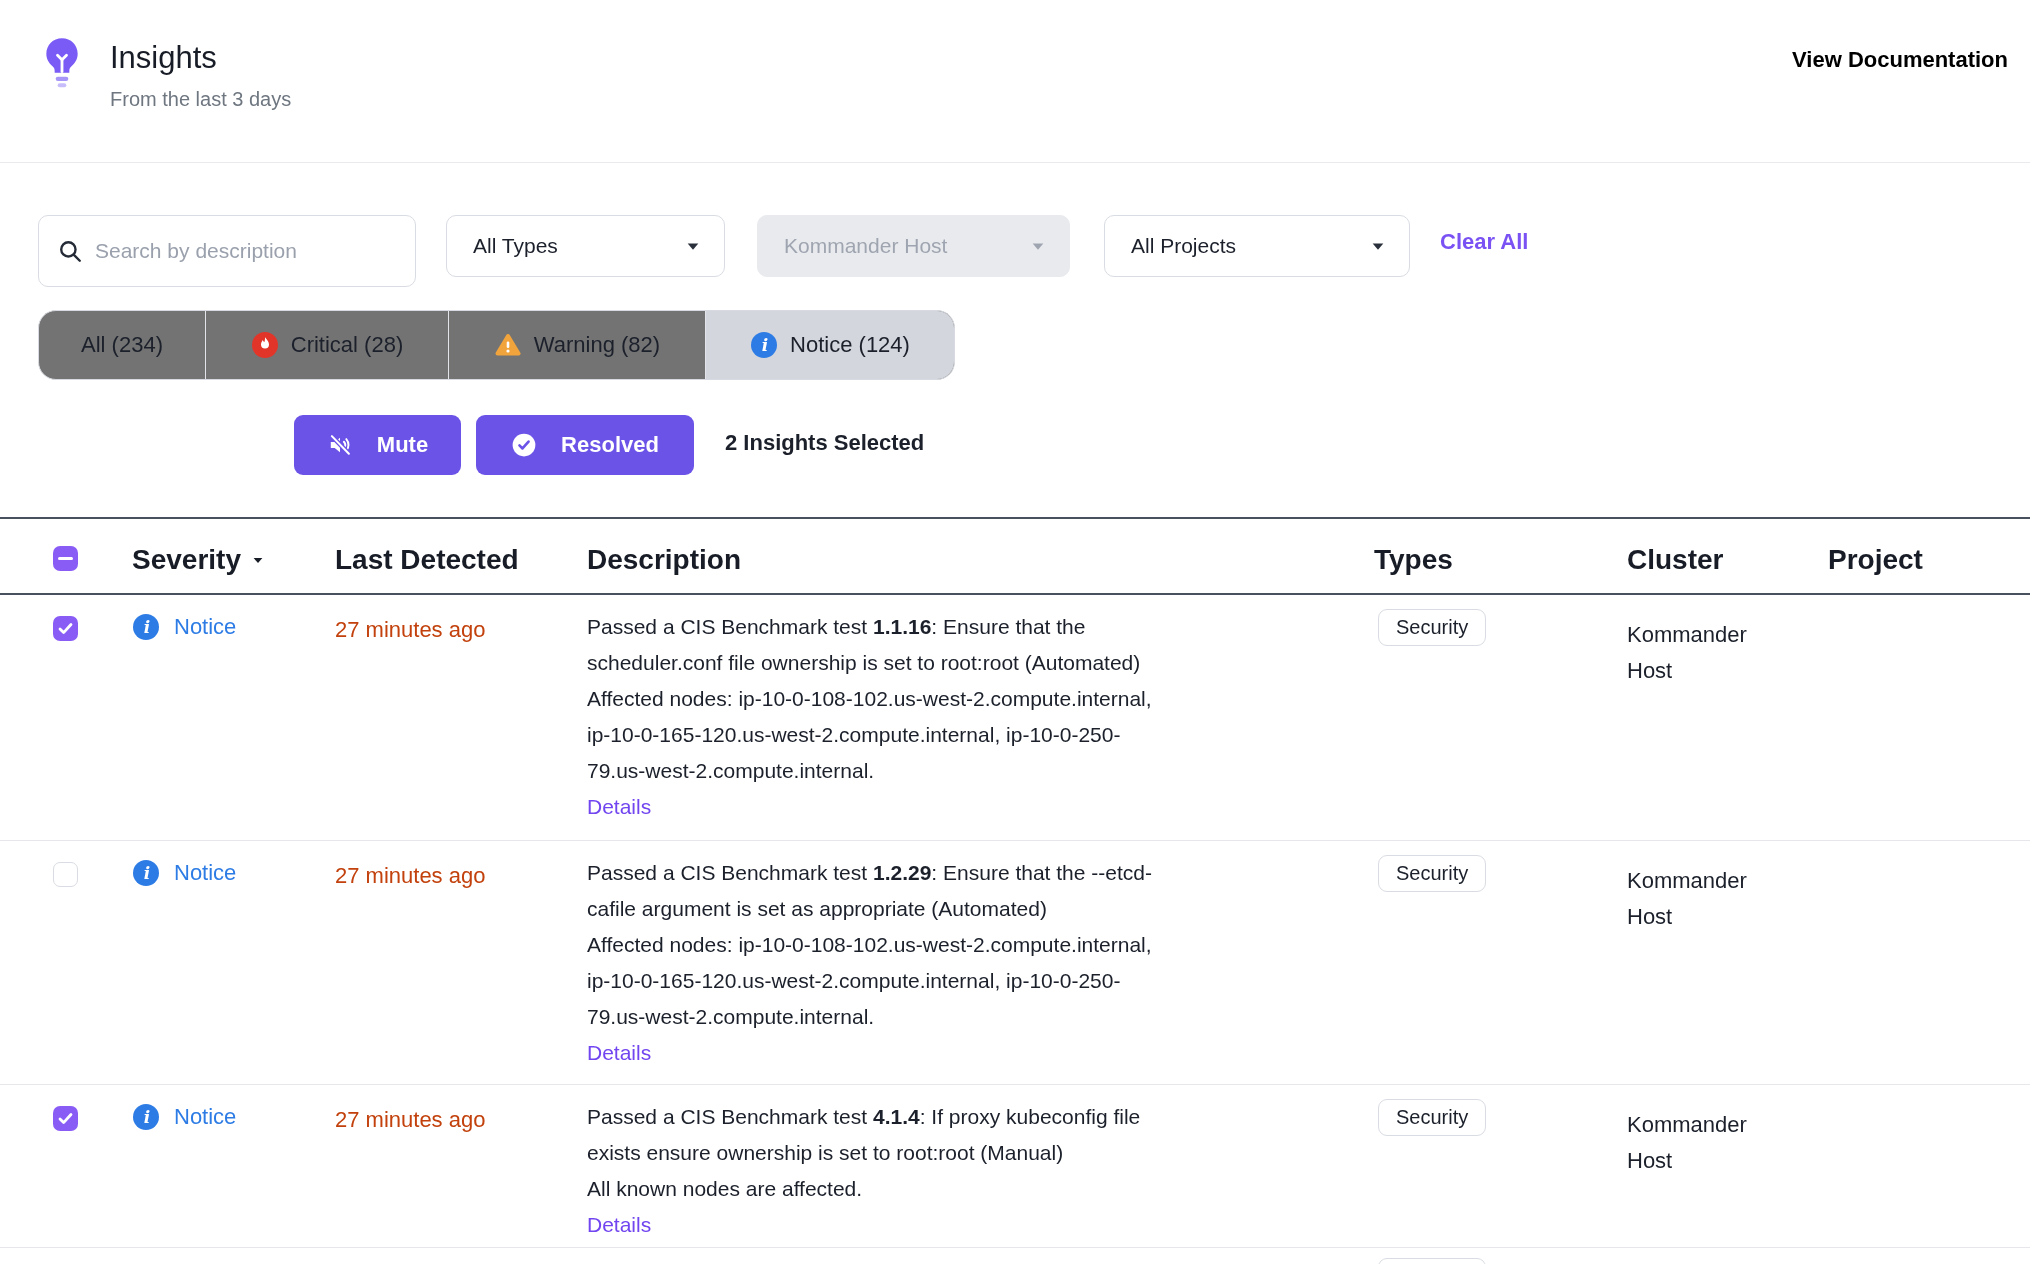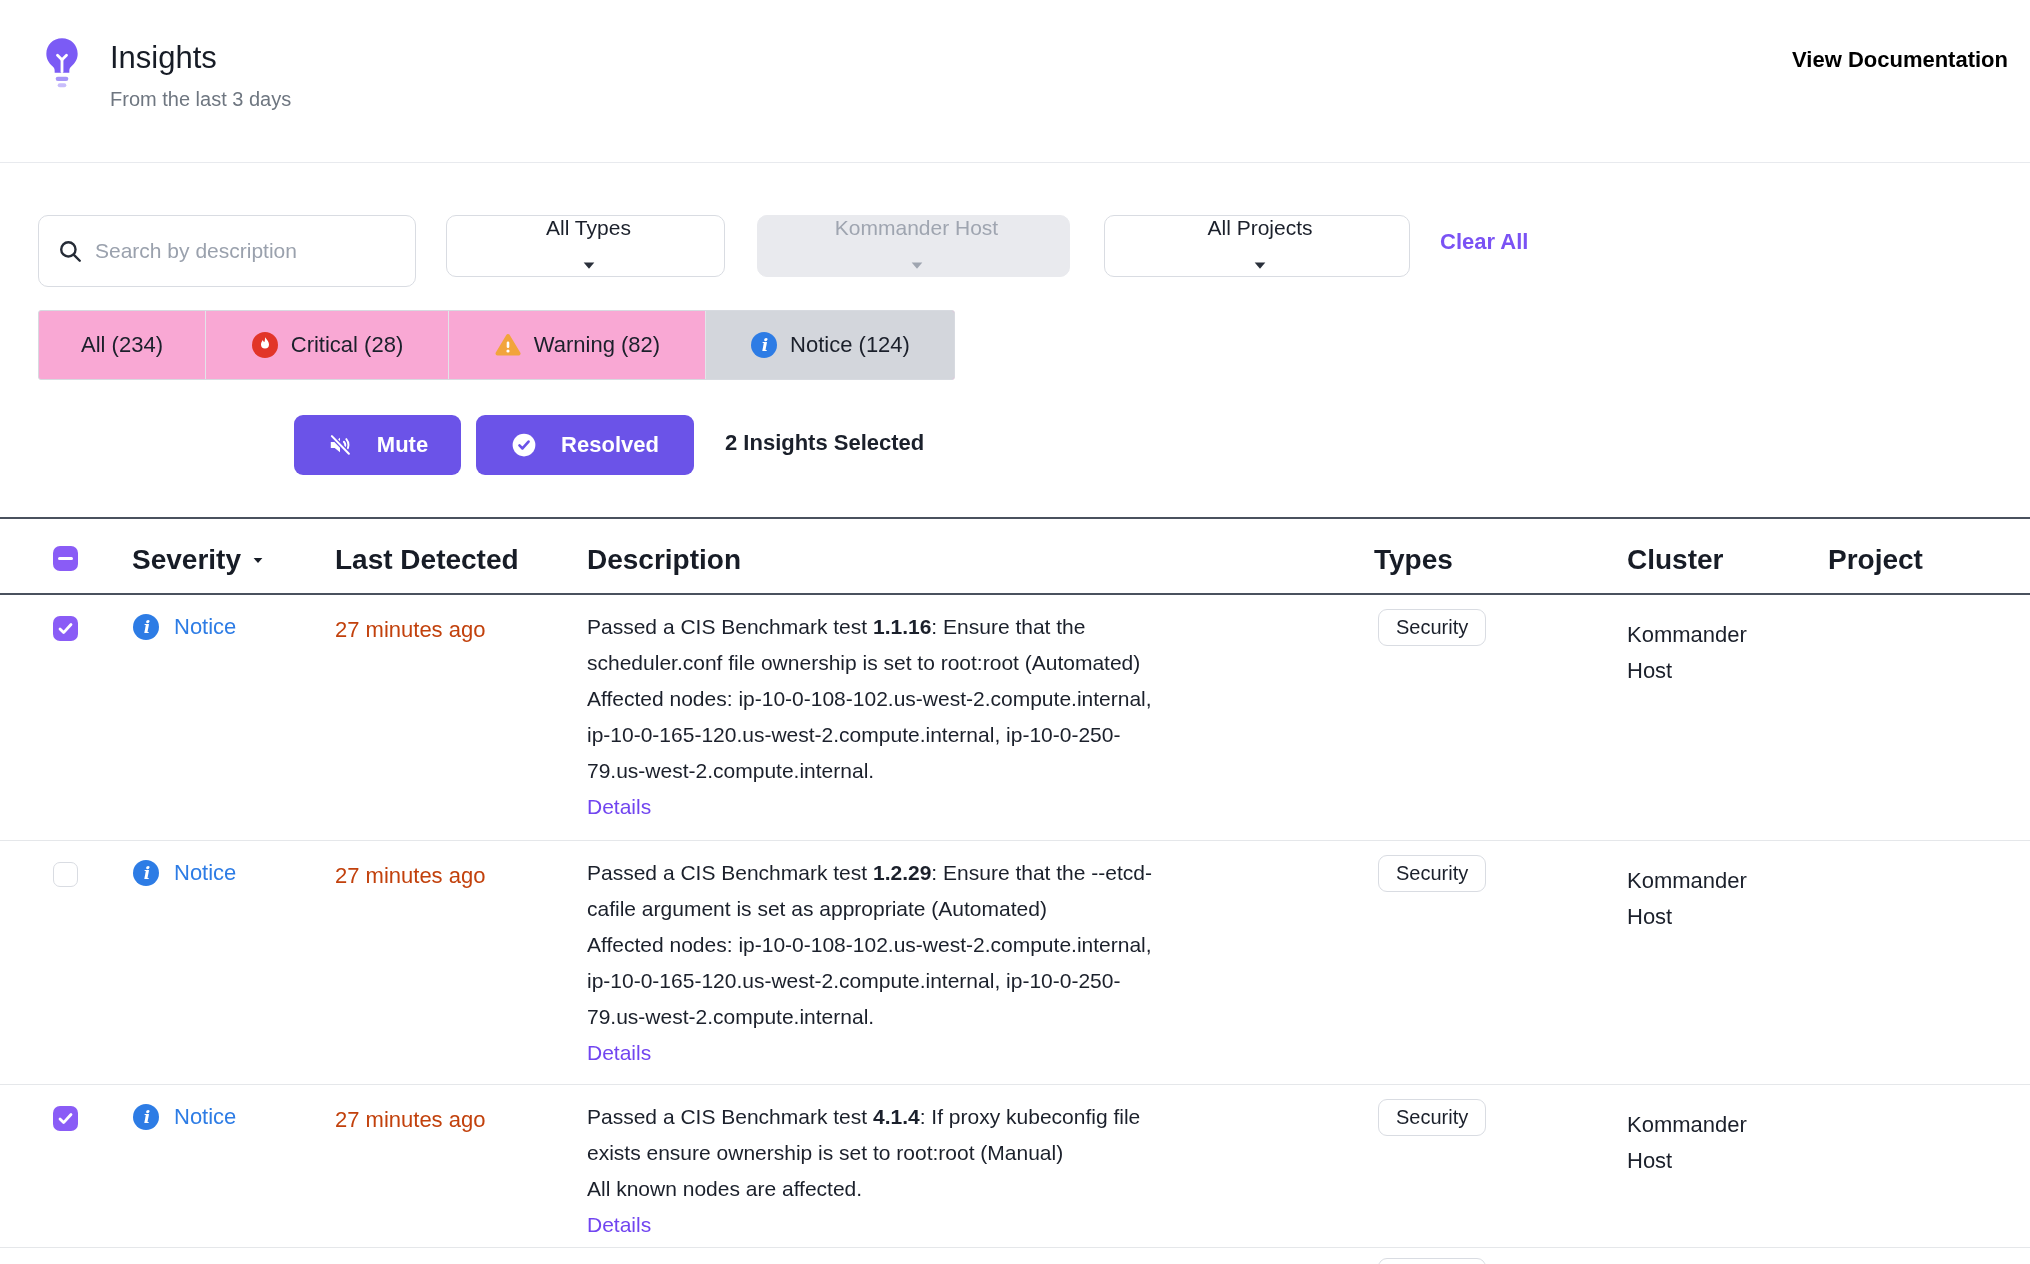--- a/index.html
+++ b/index.html
@@ -13,31 +13,31 @@
   .page-title { position:absolute; left:110px; top:40px; font-size:31px; font-weight:400; color:#171C26; }
   .page-subtitle { position:absolute; left:110px; top:88px; font-size:20px; color:#6E7680; }
   .doc-link { position:absolute; right:22px; top:47px; font-size:22px; font-weight:700; color:#000000; cursor:pointer; text-decoration:none; }
 
   
   .search-box { position:absolute; left:38px; top:215px; width:378px; height:72px; border:1px solid #D9DCE2; border-radius:10px; background:#fff; display:flex; align-items:center; padding:0 18px; gap:12px; }
   .search-box svg { width:26px; height:26px; flex:0 0 auto; }
   .search-box input { border:none; outline:none; font-family:inherit; font-size:21px; color:#1B202B; width:100%; background:transparent; }
   .search-box input::placeholder { color:#9AA1AD; }
 
-  .select { position:absolute; top:215px; height:62px; border:1px solid #D9DCE2; border-radius:10px; background:#fff; display:flex; align-items:center; justify-content:space-between; padding:0 20px 0 26px; font-size:21px; color:#1B202B; cursor:pointer;flex-direction:column; }
+  .select { position:absolute; top:215px; height:62px; border:1px solid #D9DCE2; border-radius:10px; background:#fff; display:flex; align-items:center; justify-content:space-between; padding:0 20px 0 26px; font-size:21px; color:#1B202B; cursor:pointer; }
   .select .caret { width:22px; height:22px; color:#2A303B; }
   .select.disabled { background:#E9EAEE; border-color:#E9EAEE; color:#9FA5B0; cursor:default; }
   .select.disabled .caret { color:#9FA5B0; }
   .sel-types { left:446px; width:279px; }
   .sel-cluster { left:757px; width:313px; }
   .sel-projects { left:1104px; width:306px; }
   .clear-all { position:absolute; left:1440px; top:229px; font-size:22px; font-weight:700; color:#7A52F4; cursor:pointer; }
 
   
-  .tabs { position:absolute; left:38px; top:310px; width:917px; height:70px; border:1px solid #D7DAE0; border-radius:3px; display:flex; overflow:hidden; background:#f9a8d4; }
+  .tabs { position:absolute; left:38px; top:310px; width:917px; height:70px; border:1px solid #D7DAE0; border-radius:18px; display:flex; overflow:hidden; background:#737373; }
   .tab { display:flex; align-items:center; justify-content:center; gap:12px; font-size:22px; color:#1B202B; border-right:1px solid #E2E4E9; cursor:pointer; }
   .tab:last-child { border-right:none; }
   .tab.selected { background:#D3D6DC; }
   .tab .sev-svg { width:28px; height:28px; }
   .tab-all { width:167px; }
   .tab-critical { width:243px; }
   .tab-warning { width:257px; }
   .tab-notice { width:250px; flex:1; }
 
   

